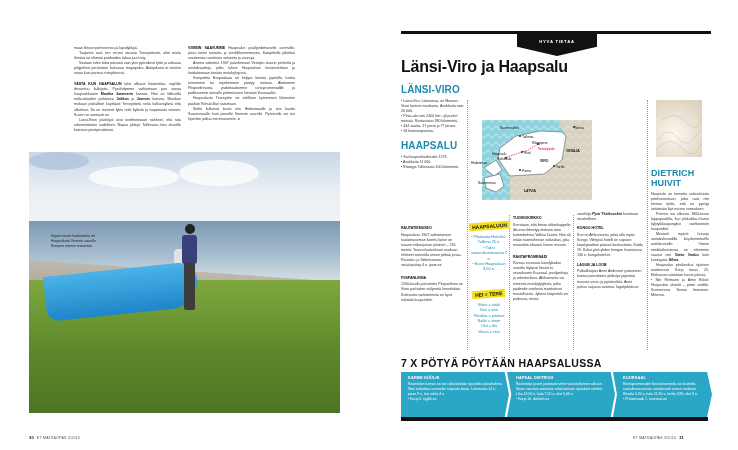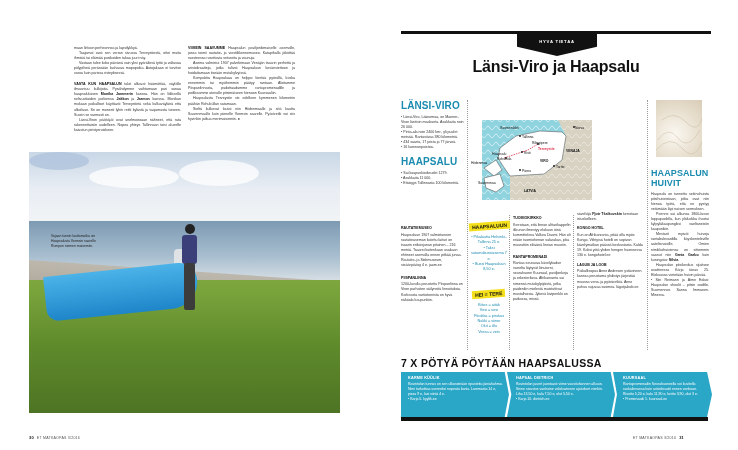--- a/index.html
+++ b/index.html
@@ -31,21 +31,21 @@
 #folio-left{left:29px;top:435px;font-size:3.6px;color:#555;letter-spacing:.2px}
 #folio-left b{color:#111;font-size:4px;margin-right:3px}
 #folio-right{left:633px;top:435px;font-size:3.6px;color:#555;letter-spacing:.2px}
 #folio-right b{color:#111;font-size:4px;margin-left:3px}
 
 
 #rule-top{left:401px;top:31px;width:310px;height:2.5px;background:#111}
 #kicker{left:517px;top:33px;width:80px;height:23px}
 #kicker .banner{position:absolute;left:0;top:0;width:80px;height:23px;background:#111;clip-path:polygon(0 0,100% 0,100% 60%,50% 100%,0 60%)}
 #kicker span{position:absolute;left:0;top:6px;width:80px;text-align:center;font-size:4.2px;font-weight:bold;color:#fff;letter-spacing:.7px}
-#main-title{left:401px;top:58px;width:310px;text-align:center;font-size:16px;font-weight:bold;color:#111;letter-spacing:-.2px}
+#main-title{left:401px;top:58px;width:310px;text-align:left;font-size:16px;font-weight:bold;color:#111;letter-spacing:-.2px}
 
 .section-h{font-weight:bold;color:#1c8bb0;font-size:10px;letter-spacing:.1px}
 .sub-h{font-weight:bold;font-size:3.6px;color:#111;text-transform:uppercase;margin:4px 0 1.5px}
 .dotted-v{border-left:1px dotted #999}
 
 
 #map{left:470px;top:114px;width:132px;height:90px;background:#fff}
 #map svg{width:100%;height:100%}
 
 
@@ -112,21 +112,21 @@
 
 <div class="abs" id="folio-left"><b>30</b><span>ET MATKAOPAS 3/2016</span></div>
 
 <div class="abs" id="rule-top"></div>
 <div class="abs" id="kicker">
     <div class="banner"></div>
     <span>HYVÄ TIETÄÄ</span>
   </div>
 <div class="abs" id="main-title">Länsi-Viro ja Haapsalu</div>
 
-<div class="abs" style="left:401px;top:100px;width:64px">
+<div class="abs" style="left:401px;top:84px;width:64px">
   <div class="section-h">LÄNSI-VIRO</div>
   <div class="small" style="margin-top:4px">
     <div>• <span>Länsi-Viro, Läänemaa, on Manner-Viron läntisin maakunta. Asukkaita noin 26 000.</span></div>
     <div>• <span>Pinta-ala noin 2400 km², yli puolet metsää. Rantaviivaa 380 kilometriä.</span></div>
     <div>• <span>434 saarta, 17 joista ja 77 järveä.</span></div>
     <div>• <span>16 luonnonpuistoa.</span></div>
   </div>
   <div class="section-h" style="margin-top:6px">HAAPSALU</div>
   <div class="small" style="margin-top:4px">
     <div>• <span>Sai kaupunkioikeudet 1279.</span></div>
@@ -229,21 +229,21 @@
 <div class="abs" style="left:656px;top:100px;width:46px;height:57px;background:radial-gradient(circle at 40% 60%,#fbf8f2,#e6ddcc 60%,#d8ccb6)">
   <svg viewBox="0 0 46 57" width="46" height="57">
       <g fill="none" stroke="#c9bba1" stroke-width=".5">
         <path d="M2 40 Q12 25 22 38 T44 30"></path>
         <path d="M0 50 Q14 34 26 48 T46 42"></path>
         <path d="M6 20 Q18 10 30 22 T46 18"></path>
       </g>
     </svg>
 </div>
 <div class="abs" style="left:651px;top:168px;width:58px">
-  <div class="section-h" style="font-size:9px;line-height:10px">HAAPSALUN HUIVIT</div>
+  <div class="section-h" style="font-size:9px;line-height:10px">DIETRICH HUIVIT</div>
   <div class="small txt" style="margin-top:4px">
     <p class="ni">Haapsalu on tunnettu seitinohuista pitsihuiveistaan, jotka ovat niin hienoa työtä, että ne pystyy vetämään läpi naisen sormuksen.</p>
     <p>Perinne sai alkunsa 1800-luvun loppupuolella, kun yläluokka ihastui kylpyläkaupungiksi vaeltaneisiin kaupunkiin.</p>
     <p><span>Mestarit myivät huiveja rantabulevardilla käyskenteleville aatelisnaisille. Omien nimikkohuiviensa on sittemmin saanut niin </span><span class="bold">Greta Garbo</span><span> kuin kuningatar </span><span class="bold">Silvia</span><span>.</span></p>
     <p>Haapsalun pitsikeskus sijaitsee osoitteessa Kärja tänav 25. Elokuussa vietetään huivin päivää.</p>
     <p class="ni">• Siiri Reimann ja Aime Edasi: Haapsalun shoolit – pitsin ooditle. Suomennos Sanna Immanen. Minerva.</p>
   </div>
 </div>
 
 <div class="abs" id="rest-title">7 X PÖTYÄ PÖYTÄÄN HAAPSALUSSA</div>

